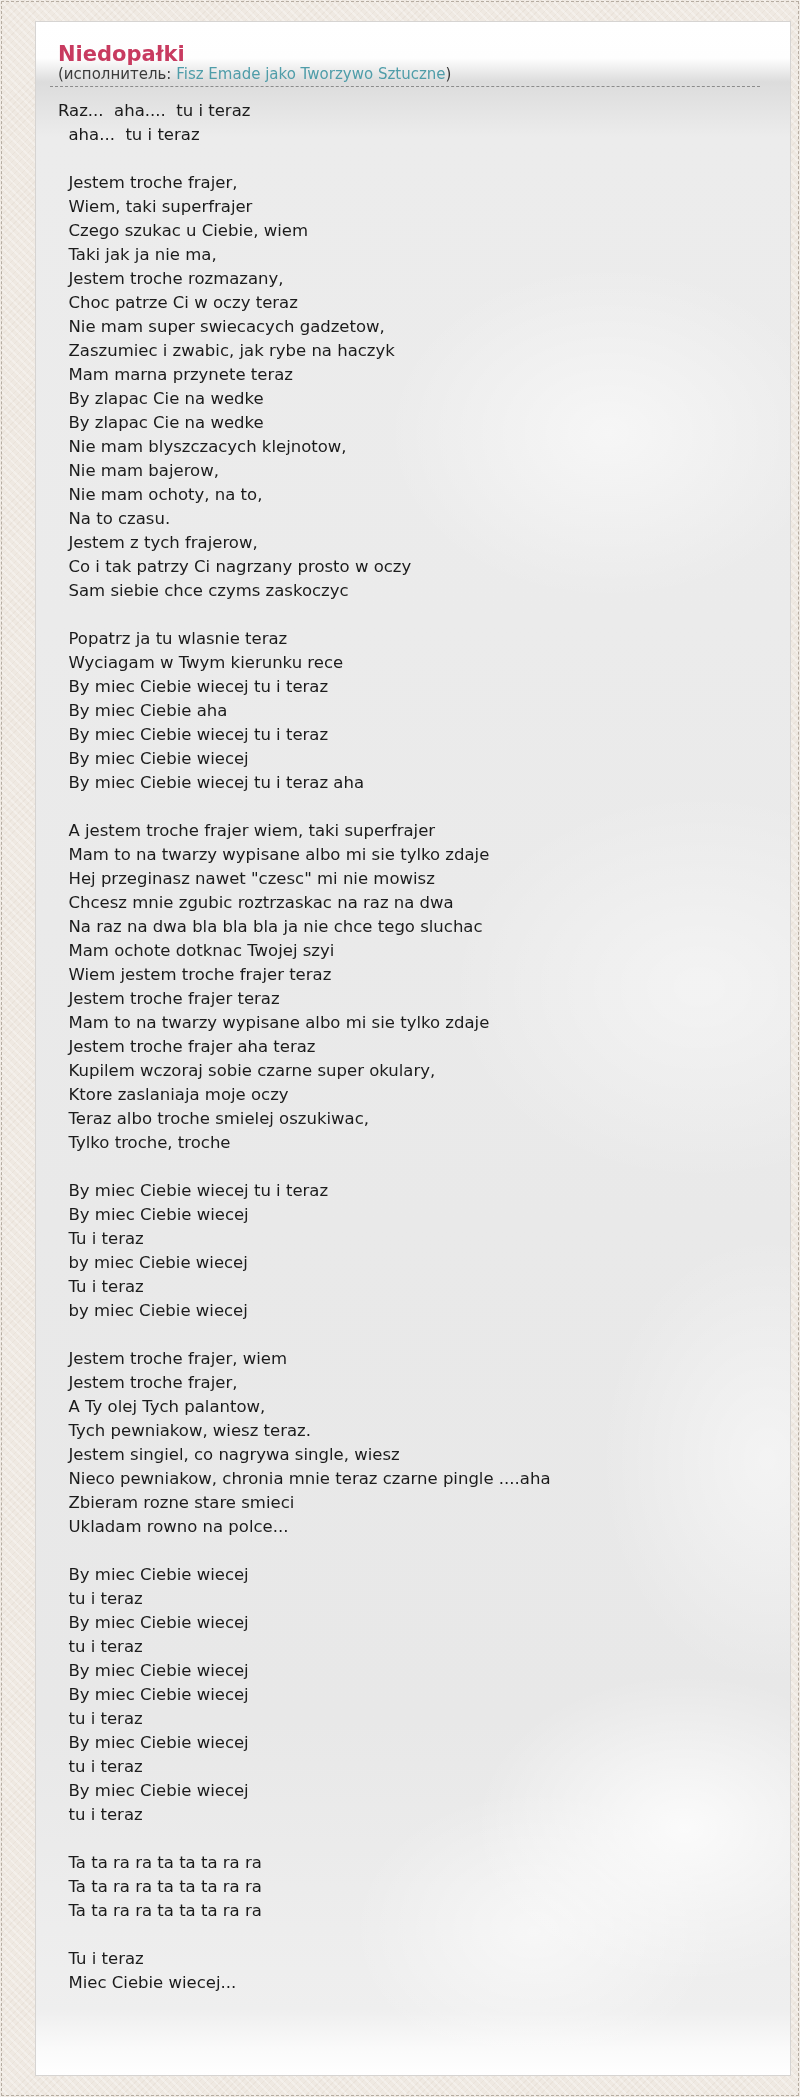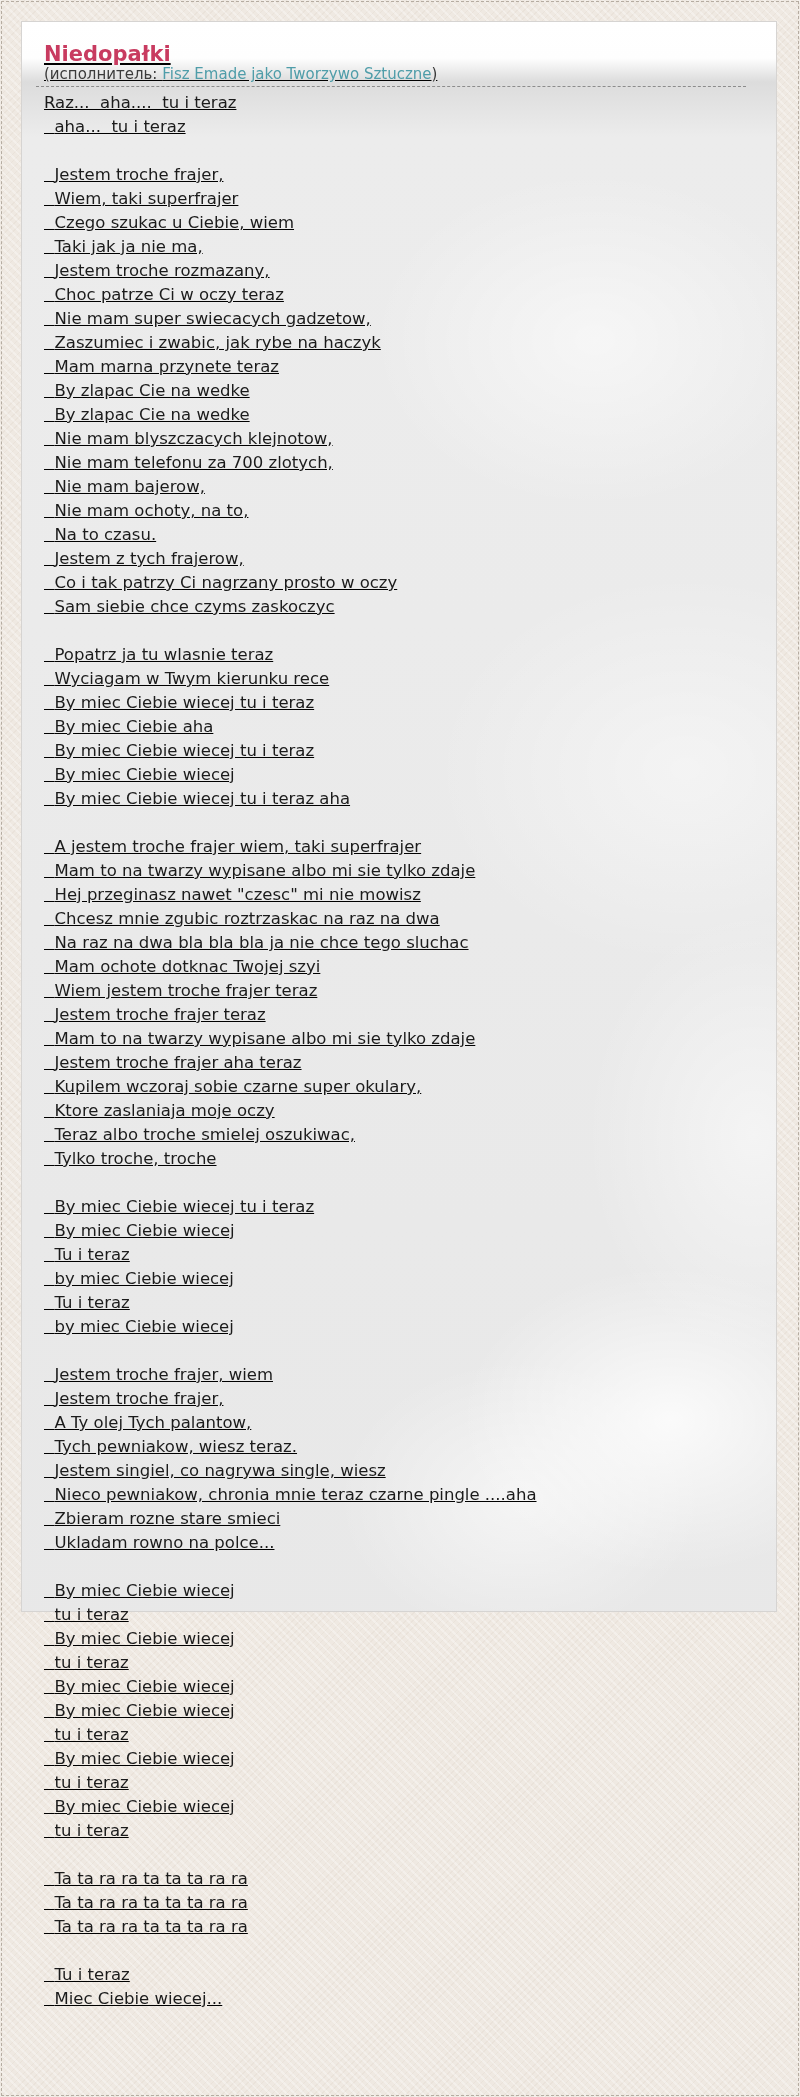--- a/index.html
+++ b/index.html
@@ -18,38 +18,37 @@
       repeating-linear-gradient(-45deg, rgba(203,188,172,0.14) 0 1px, rgba(0,0,0,0) 1px 5px);
   }
   .frame-border {
     position: absolute;
     inset: 1px;
     border: 1px dashed #b5aca1;
     pointer-events: none;
   }
   .panel {
     position: absolute;
-    left: 21px;
+    left: 35px;
     top: 21px;
     width: 756px;
-    height: 1591px;
+    height: 2055px;
     border: 1px solid #d6d4d2;
     box-sizing: border-box;
     background-color: #ffffff;
     background-image:
       radial-gradient(ellipse 320px 240px at 76% 20%, rgba(255,255,255,0.55), rgba(255,255,255,0) 70%),
       radial-gradient(ellipse 360px 280px at 88% 47%, rgba(255,255,255,0.45), rgba(255,255,255,0) 70%),
       radial-gradient(ellipse 300px 220px at 86% 88%, rgba(255,255,255,0.80), rgba(255,255,255,0) 70%),
       radial-gradient(ellipse 260px 200px at 66% 93%, rgba(255,255,255,0.55), rgba(255,255,255,0) 70%),
       radial-gradient(ellipse 240px 320px at 97% 70%, rgba(255,255,255,0.50), rgba(255,255,255,0) 70%),
       linear-gradient(180deg,
         #ffffff 0px, #fefefe 36px, #dcdcdc 60px, #e2e2e2 80px,
         #ececec 115px, #ebebeb 600px, #e9e9e9 1200px, #e8e8e8 1700px,
         #efefef 1990px, #fbfbfb 2030px, #ffffff 2055px);
-    text-decoration: underline;
   }
   .content {
     position: relative;
     padding: 0 22px;
   }
   h1.song-title {
     margin: 0;
     padding-top: 20px;
     font-size: 21px;
     line-height: 24px;
@@ -66,21 +65,21 @@
     color: #4f9da9;
     text-decoration: none;
     cursor: pointer;
   }
   .separator {
     margin: 4px 8px 0 -8px;
     border-bottom: 1px dashed #8c8c8c;
     height: 0;
   }
   .lyrics {
-    margin-top: 4px;
+    margin-top: 12px;
     font-size: 16.5px;
     line-height: 24px;
     color: #1b1b1b;
   }
   .lyric-line {
     min-height: 24px;
     white-space: pre-wrap;
   }
 </style>
 </head>
@@ -102,21 +101,20 @@
         <div class="lyric-line">  Czego szukac u Ciebie, wiem</div>
         <div class="lyric-line">  Taki jak ja nie ma,</div>
         <div class="lyric-line">  Jestem troche rozmazany,</div>
         <div class="lyric-line">  Choc patrze Ci w oczy teraz</div>
         <div class="lyric-line">  Nie mam super swiecacych gadzetow,</div>
         <div class="lyric-line">  Zaszumiec i zwabic, jak rybe na haczyk</div>
         <div class="lyric-line">  Mam marna przynete teraz</div>
         <div class="lyric-line">  By zlapac Cie na wedke</div>
         <div class="lyric-line">  By zlapac Cie na wedke</div>
         <div class="lyric-line">  Nie mam blyszczacych klejnotow,</div>
-        <div class="lyric-line">  Nie mam telefonu za 700 zlotych,</div>
         <div class="lyric-line">  Nie mam bajerow,</div>
         <div class="lyric-line">  Nie mam ochoty, na to,</div>
         <div class="lyric-line">  Na to czasu.</div>
         <div class="lyric-line">  Jestem z tych frajerow,</div>
         <div class="lyric-line">  Co i tak patrzy Ci nagrzany prosto w oczy</div>
         <div class="lyric-line">  Sam siebie chce czyms zaskoczyc</div>
         <div class="lyric-line"></div>
         <div class="lyric-line">  Popatrz ja tu wlasnie teraz</div>
         <div class="lyric-line">  Wyciagam w Twym kierunku rece</div>
         <div class="lyric-line">  By miec Ciebie wiecej tu i teraz</div>

